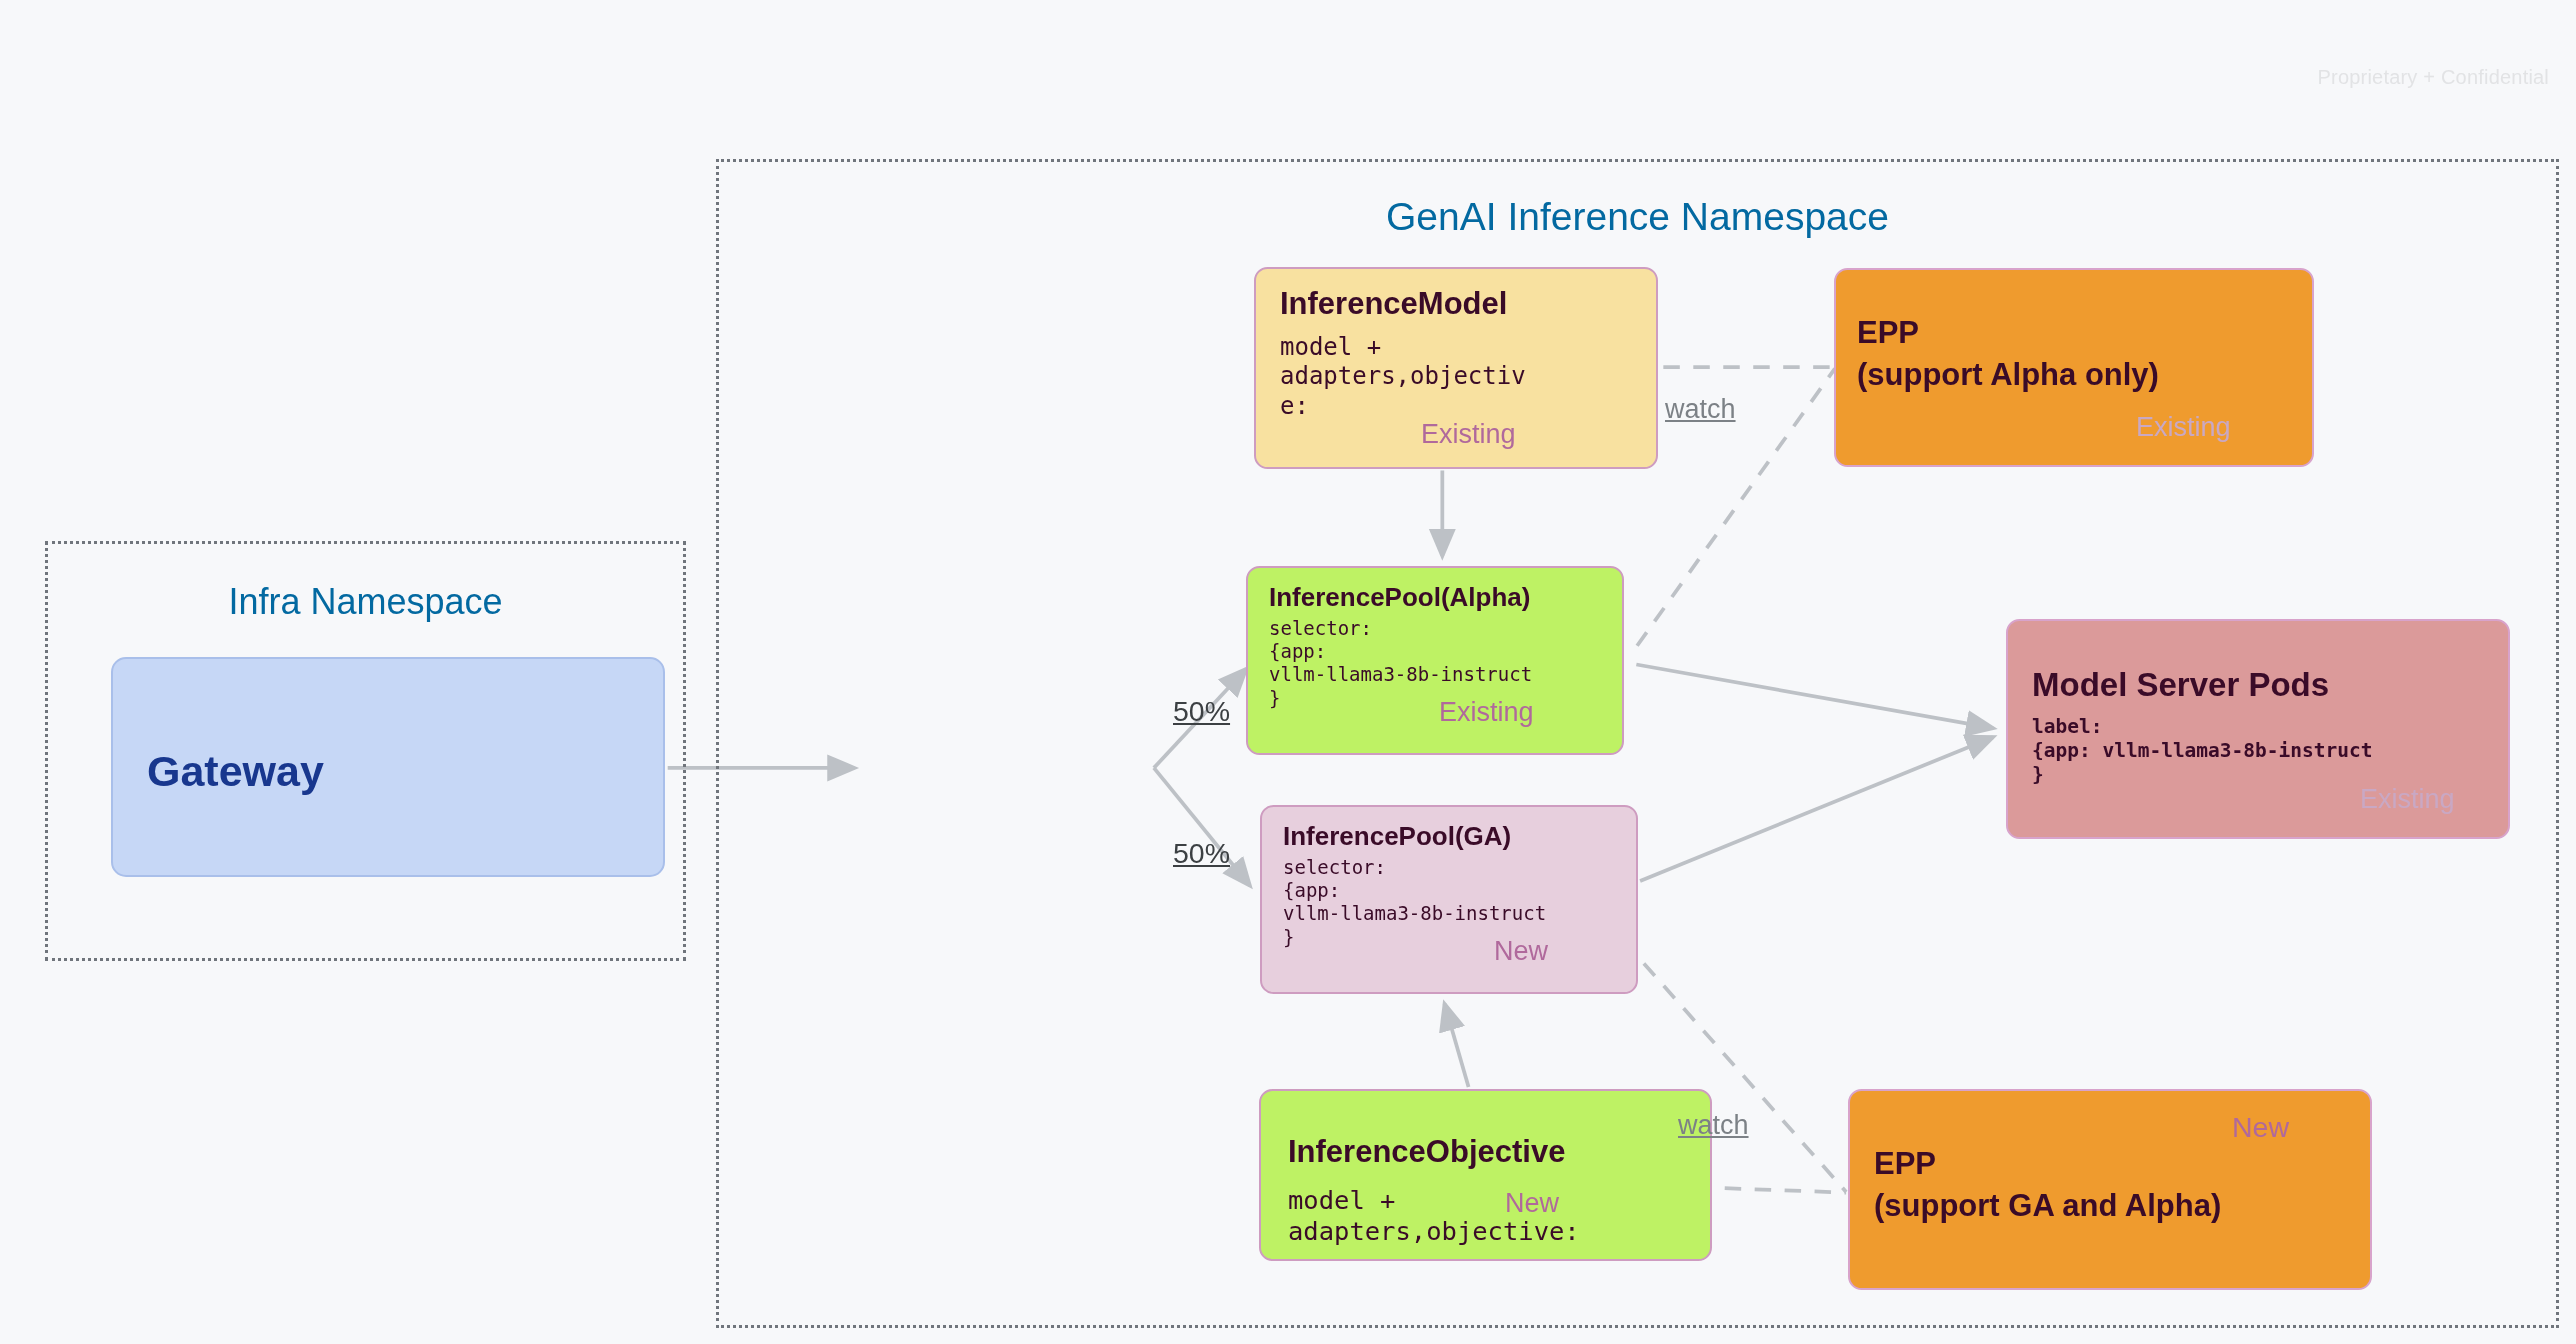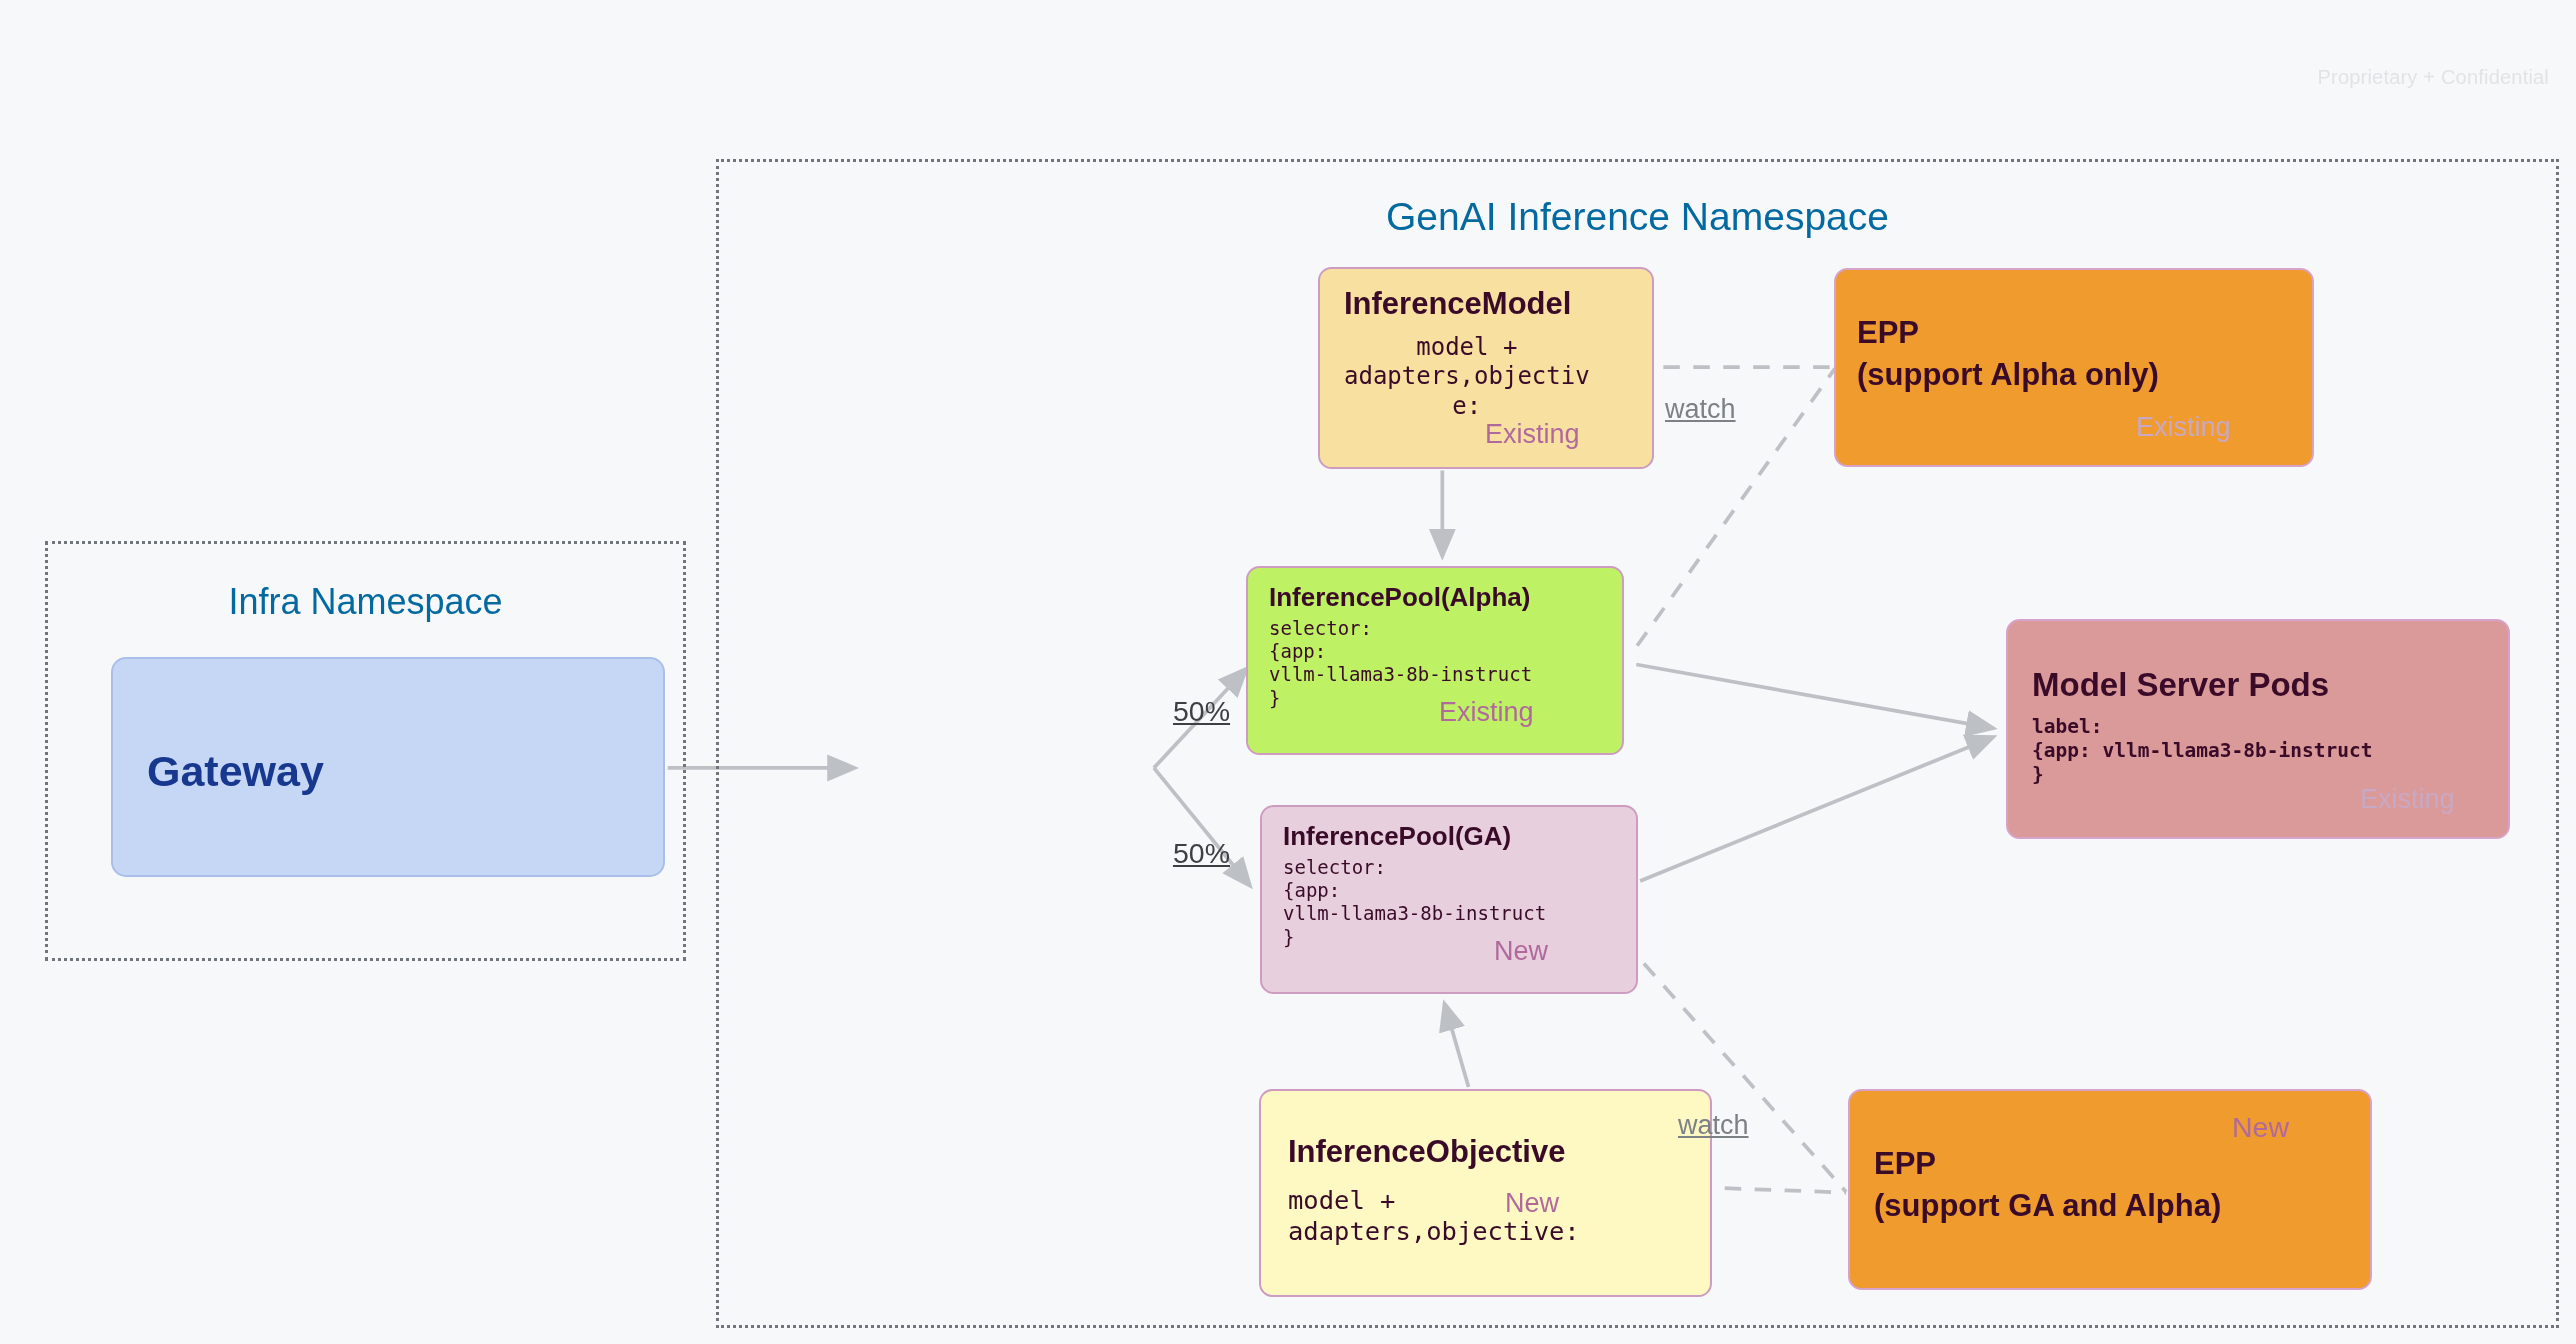--- a/index.html
+++ b/index.html
@@ -135,27 +135,26 @@
     width: 100%;
     text-align: center;
     top: 150px;
     font-size: 26px;
     color: #C07AAE;
     white-space: nowrap;
   }
 
   
   #n-infmodel {
-    left: 1318px;
+    left: 1254px;
     top: 267px;
-    width: 336px;
+    width: 404px;
     height: 202px;
     background: #F8E1A0;
     border: 2.2px solid #CE9CC0;
-    text-align: center;
   }
   #n-infmodel .ttl { left: 24px; top: 16.5px; font-size: 31px; }
   #n-infmodel .mono { left: 24px; top: 64px; font-size: 24px; }
   #n-infmodel .tag { left: 165px; top: 150px; font-size: 27px; }
 
   
   #n-epp-alpha {
     left: 1834px;
     top: 268px;
     width: 480px;
@@ -204,22 +203,22 @@
   }
   #n-pods .ttl { left: 24px; top: 45px; font-size: 33px; }
   #n-pods .mono { left: 24px; top: 94px; font-size: 19.5px; font-weight: bold; }
   #n-pods .tag { left: 352px; top: 163px; font-size: 27px; }
 
   
   #n-infobj {
     left: 1259px;
     top: 1089px;
     width: 453px;
-    height: 208px;
-    background: #fef9c3;
+    height: 172px;
+    background: #bef264;
     border: 2.2px solid #CE9CC0;
   }
   #n-infobj .ttl { left: 27px; top: 43px; font-size: 31px; }
   #n-infobj .mono { left: 27px; top: 94px; font-size: 25.5px; }
   #n-infobj .tag { left: 244px; top: 97px; font-size: 27px; }
 
   
   #n-epp-ga {
     left: 1848px;
     top: 1089px;

